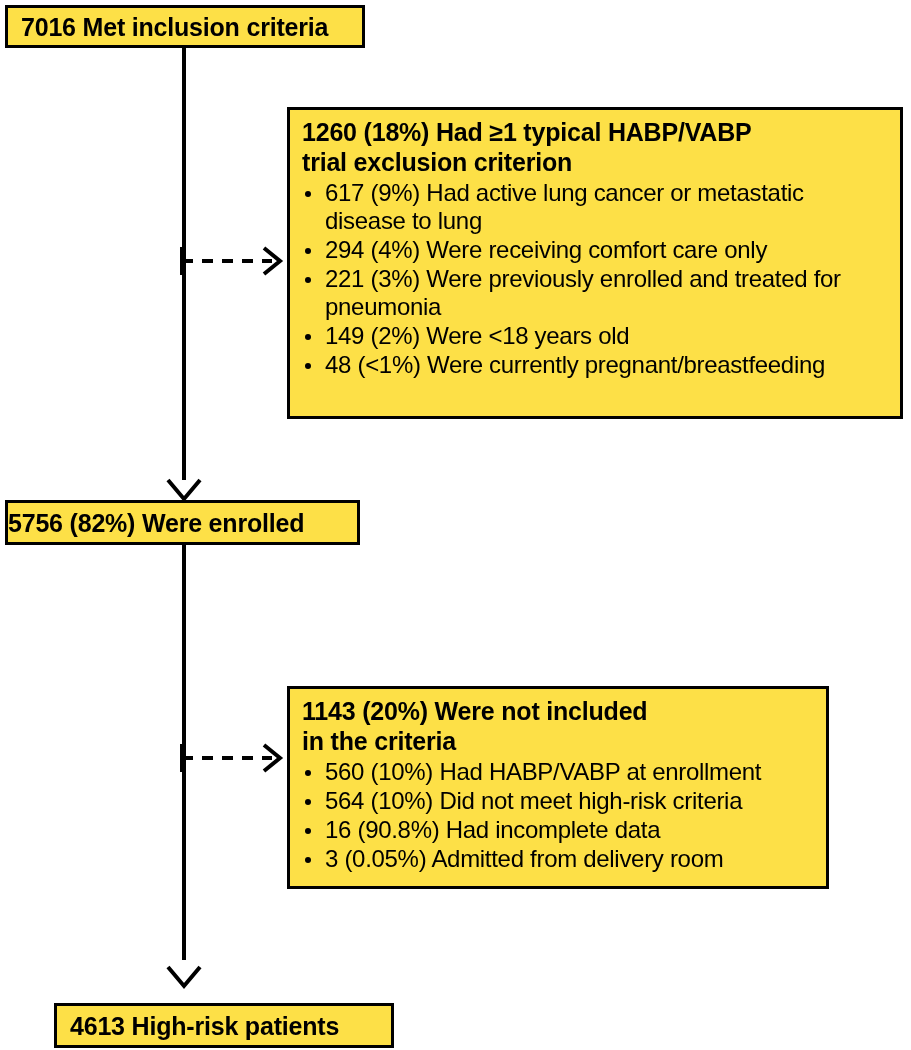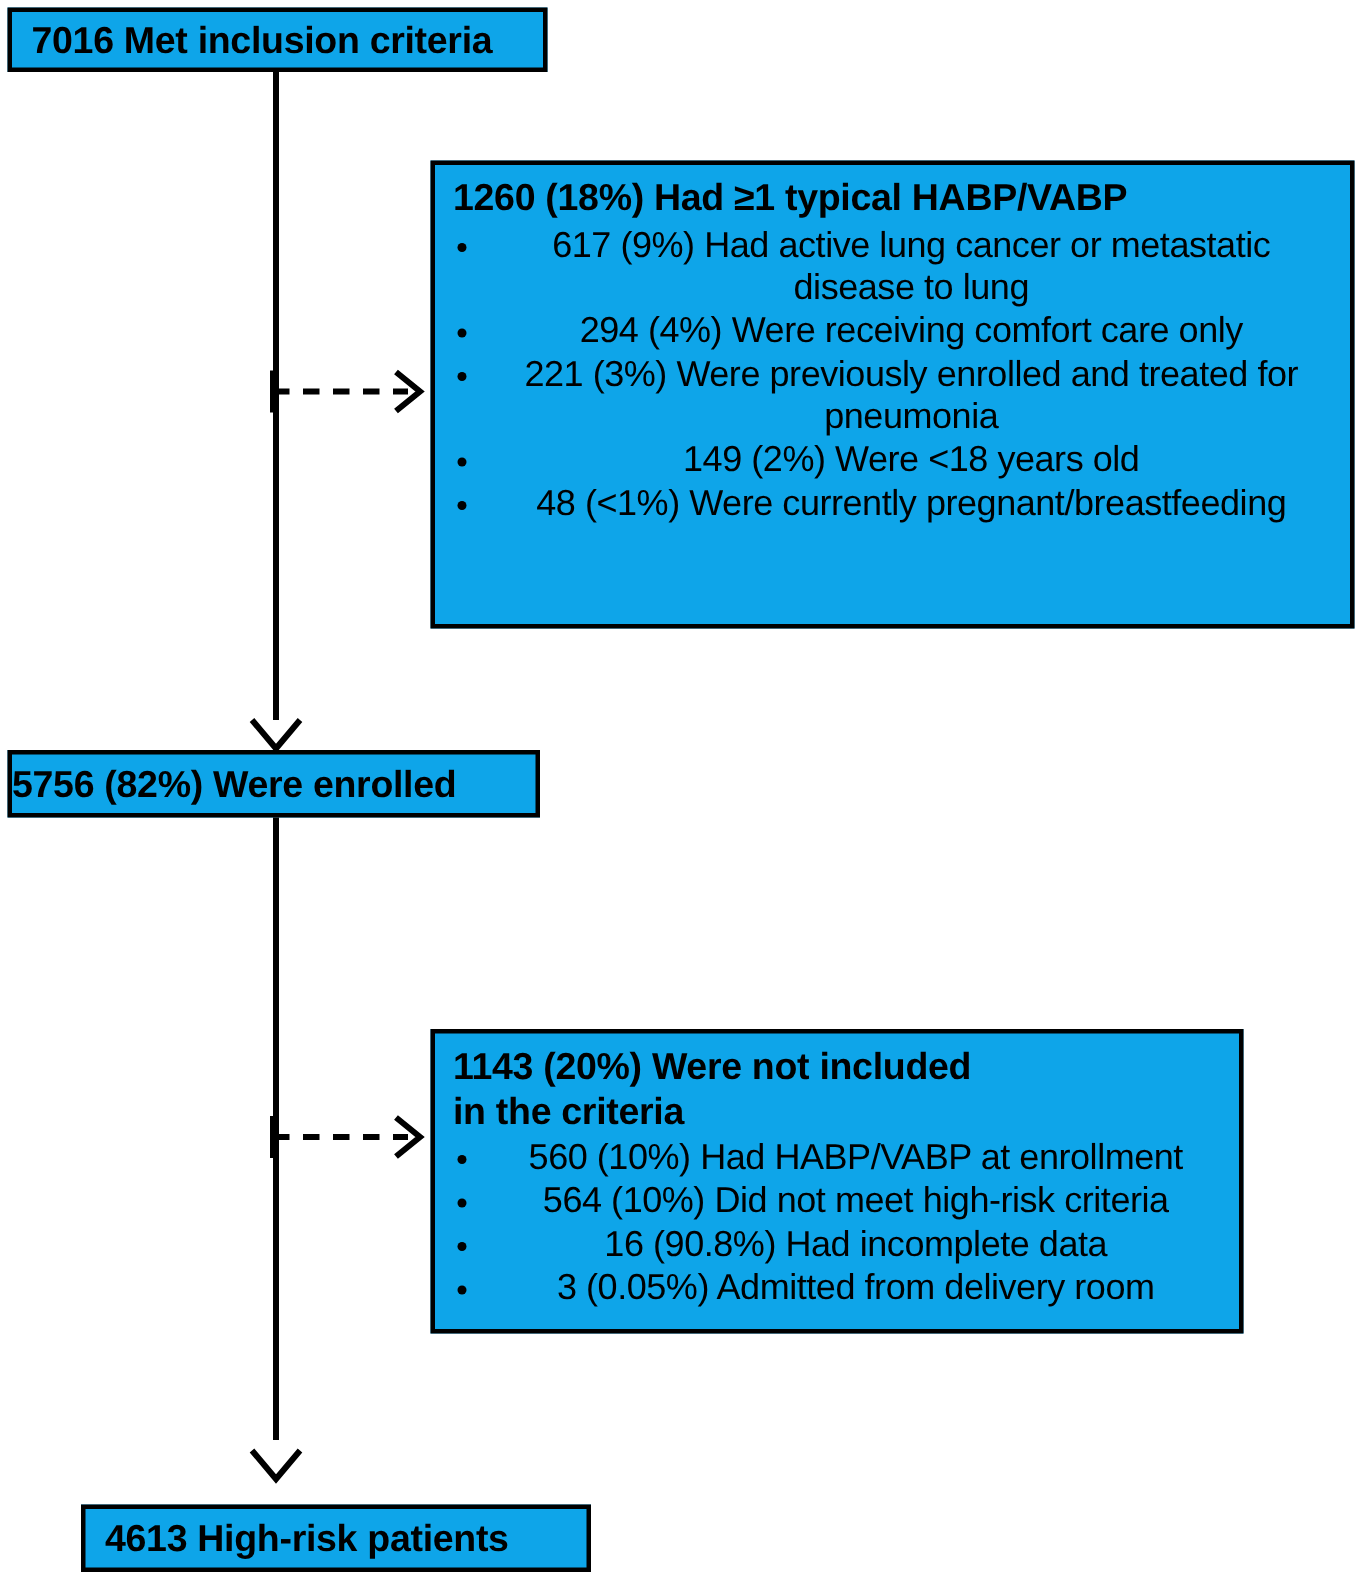--- a/index.html
+++ b/index.html
@@ -17,21 +17,21 @@
     height: 1050px;
     background: #ffffff;
     overflow: hidden;
   }
 
   
   .node-box {
     position: absolute;
     box-sizing: border-box;
     border: 3px solid #000000;
-    background: #0ea5e9;
+    background: #fde047;
     display: flex;
     align-items: center;
   }
   .node-box.stacked {
     display: block;
     padding: 8px 10px 8px 12px;
   }
   .node-title {
     font-weight: bold;
     font-size: 25px;
@@ -53,21 +53,20 @@
 
   
   #box-exclusion-1 { left: 287px; top: 107px; width: 616px; height: 312px; }
   #box-exclusion-2 { left: 287px; top: 686px; width: 542px; height: 203px; }
 
   
   ul.bullets {
     list-style: none;
     margin: 2px 0 0 0;
     padding: 0;
-    text-align: center;
   }
   ul.bullets li {
     position: relative;
     padding-left: 23px;
     font-size: 24px;
     line-height: 1.17;
     letter-spacing: -0.3px;
     margin-bottom: 1px;
   }
   ul.bullets li::before {
@@ -112,20 +111,21 @@
 
   <svg class="dashed-connector" style="left: 180px; top: 243px;" width="114" height="36" viewBox="0 0 114 36">
     <line x1="2" y1="4" x2="2" y2="32" stroke="#000000" stroke-width="4"></line>
     <line x1="2" y1="18" x2="92" y2="18" stroke="#000000" stroke-width="4" stroke-dasharray="11,9"></line>
     <polyline points="84,5 100,18 84,31" fill="none" stroke="#000000" stroke-width="4" stroke-linecap="butt" stroke-linejoin="miter"></polyline>
   </svg>
 
   <div class="node-box stacked" id="box-exclusion-1">
     <div class="node-title-wrap">
       <div>1260 (18%) Had ≥1 typical HABP/VABP</div>
+      <div>trial exclusion criterion</div>
     </div>
     <ul class="bullets">
       <li>617 (9%) Had active lung cancer or metastatic disease to lung</li>
       <li>294 (4%) Were receiving comfort care only</li>
       <li>221 (3%) Were previously enrolled and treated for pneumonia</li>
       <li>149 (2%) Were &lt;18 years old</li>
       <li>48 (&lt;1%) Were currently pregnant/breastfeeding</li>
     </ul>
   </div>
 

